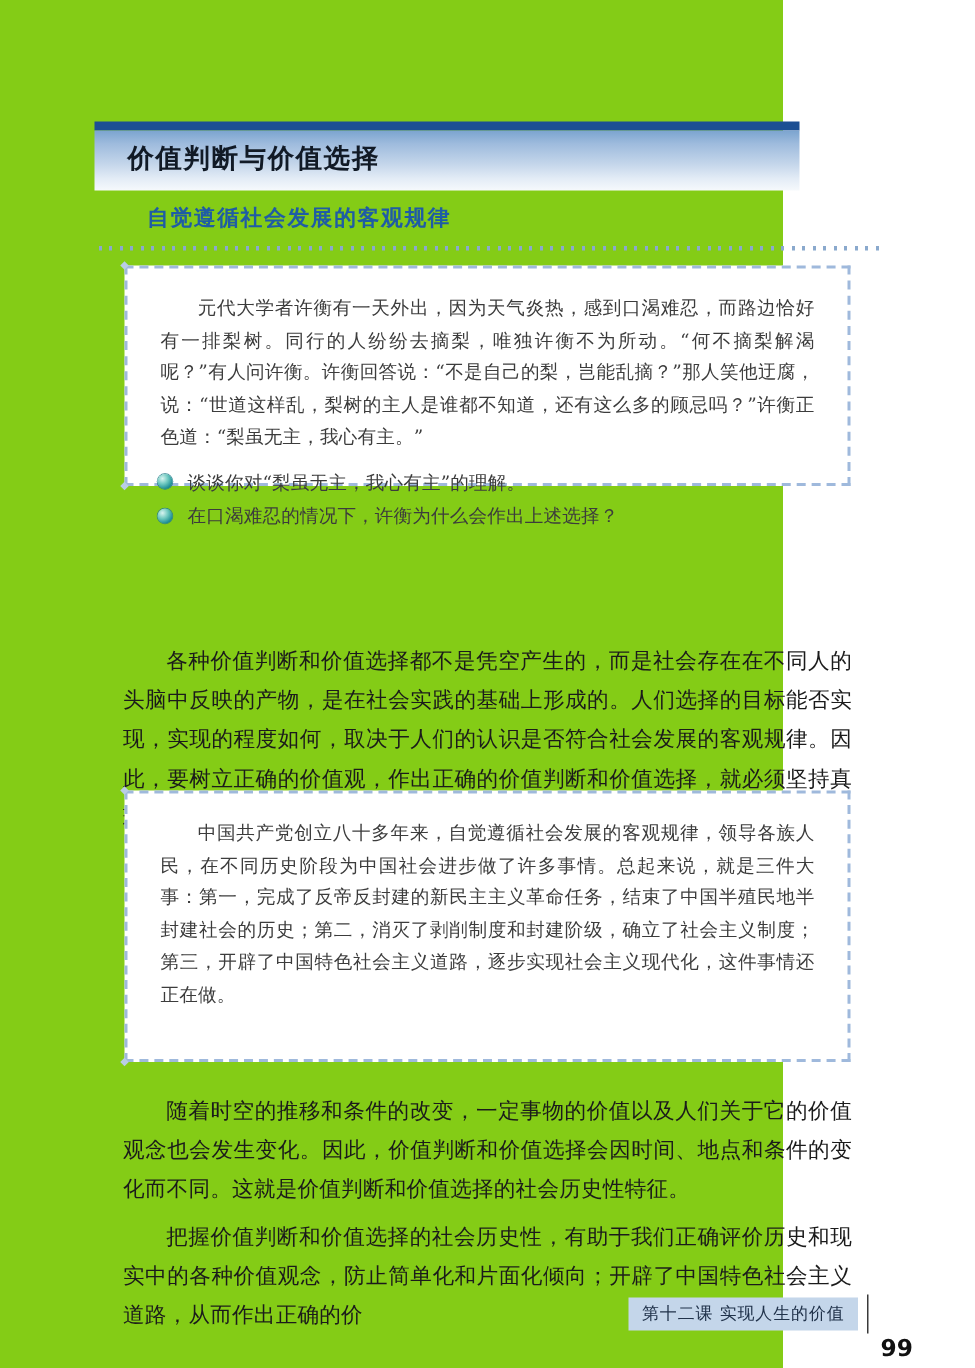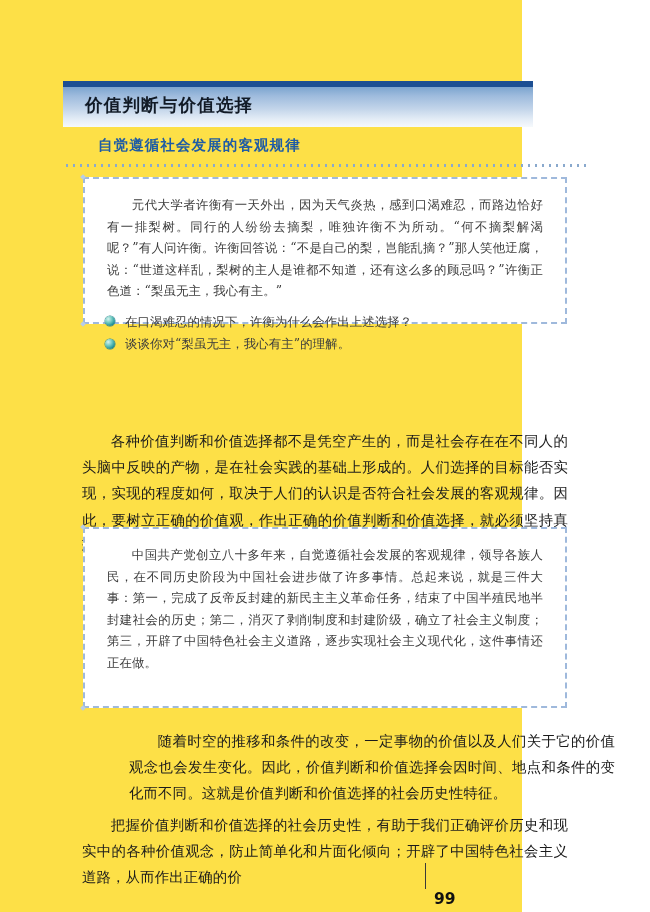--- a/index.html
+++ b/index.html
@@ -14,21 +14,21 @@
     font-family: "DejaVu Sans", "Liberation Sans", sans-serif;
     overflow: hidden;
     position: relative;
   }
 
   .page {
     position: absolute;
     inset: 0;
     width: 522px;
     height: 912px;
-    background: #fde047;
+    background: #84cc16;
     text-decoration: underline;
   }
 
   
   .title-banner {
     position: absolute;
     left: 63px;
     top: 81px;
     width: 470px;
     height: 46px;
@@ -222,38 +222,39 @@
   </div>
 
   <div class="section-head">自觉遵循社会发展的客观规律</div>
   <div class="section-rule"></div>
 
   <div class="box" style="left:83px; top:177px; width:484px; height:147px; padding:13px 20px 10px 20px;">
     <p class="box-text">元代大学者许衡有一天外出，因为天气炎热，感到口渴难忍，而路边恰好有一排梨树。同行的人纷纷去摘梨，唯独许衡不为所动。“何不摘梨解渴呢？”有人问许衡。许衡回答说：“不是自己的梨，岂能乱摘？”那人笑他迂腐，说：“世道这样乱，梨树的主人是谁都不知道，还有这么多的顾忌吗？”许衡正色道：“梨虽无主，我心有主。”</p>
     <ul class="q-list">
       <li class="q-item">
         <span class="q-bullet"></span>
-        <span>在口渴难忍的情况下，许衡为什么会作出上述选择？</span>
+        <span>谈谈你对“梨虽无主，我心有主”的理解。</span>
       </li>
       <li class="q-item">
         <span class="q-bullet"></span>
-        <span>谈谈你对“梨虽无主，我心有主”的理解。</span>
+        <span>在口渴难忍的情况下，许衡为什么会作出上述选择？</span>
       </li>
     </ul>
   </div>
 
 
   <p class="body-para" style="top:428px;">各种价值判断和价值选择都不是凭空产生的，而是社会存在在不同人的头脑中反映的产物，是在社会实践的基础上形成的。人们选择的目标能否实现，实现的程度如何，取决于人们的认识是否符合社会发展的客观规律。因此，要树立正确的价值观，作出正确的价值判断和价值选择，就必须坚持真理，遵循社会发展的客观规律，走历史的必由之路。</p>
 
   <div class="box" style="left:83px; top:527px; width:484px; height:181px; padding:13px 20px 10px 20px;">
     <p class="box-text">中国共产党创立八十多年来，自觉遵循社会发展的客观规律，领导各族人民，在不同历史阶段为中国社会进步做了许多事情。总起来说，就是三件大事：第一，完成了反帝反封建的新民主主义革命任务，结束了中国半殖民地半封建社会的历史；第二，消灭了剥削制度和封建阶级，确立了社会主义制度；第三，开辟了中国特色社会主义道路，逐步实现社会主义现代化，这件事情还正在做。</p>
   </div>
 
-  <p class="body-para" style="top:728px;margin-left:47px;">随着时空的推移和条件的改变，一定事物的价值以及人们关于它的价值观念也会发生变化。因此，价值判断和价值选择会因时间、地点和条件的变化而不同。这就是价值判断和价值选择的社会历史性特征。</p>
+  <p class="body-para" style="top:728px;">随着时空的推移和条件的改变，一定事物的价值以及人们关于它的价值观念也会发生变化。因此，价值判断和价值选择会因时间、地点和条件的变化而不同。这就是价值判断和价值选择的社会历史性特征。</p>
 
   <p class="body-para" style="top:812px;">把握价值判断和价值选择的社会历史性，有助于我们正确评价历史和现实中的各种价值观念，防止简单化和片面化倾向；开辟了中国特色社会主义道路，从而作出正确的价</p>
 
   <div class="footer">
+    <div class="footer-chip">第十二课   实现人生的价值</div>
     <div class="footer-divider"></div>
     <div class="footer-pageno">99</div>
   </div>
 
 </div>
 
 </body></html>

